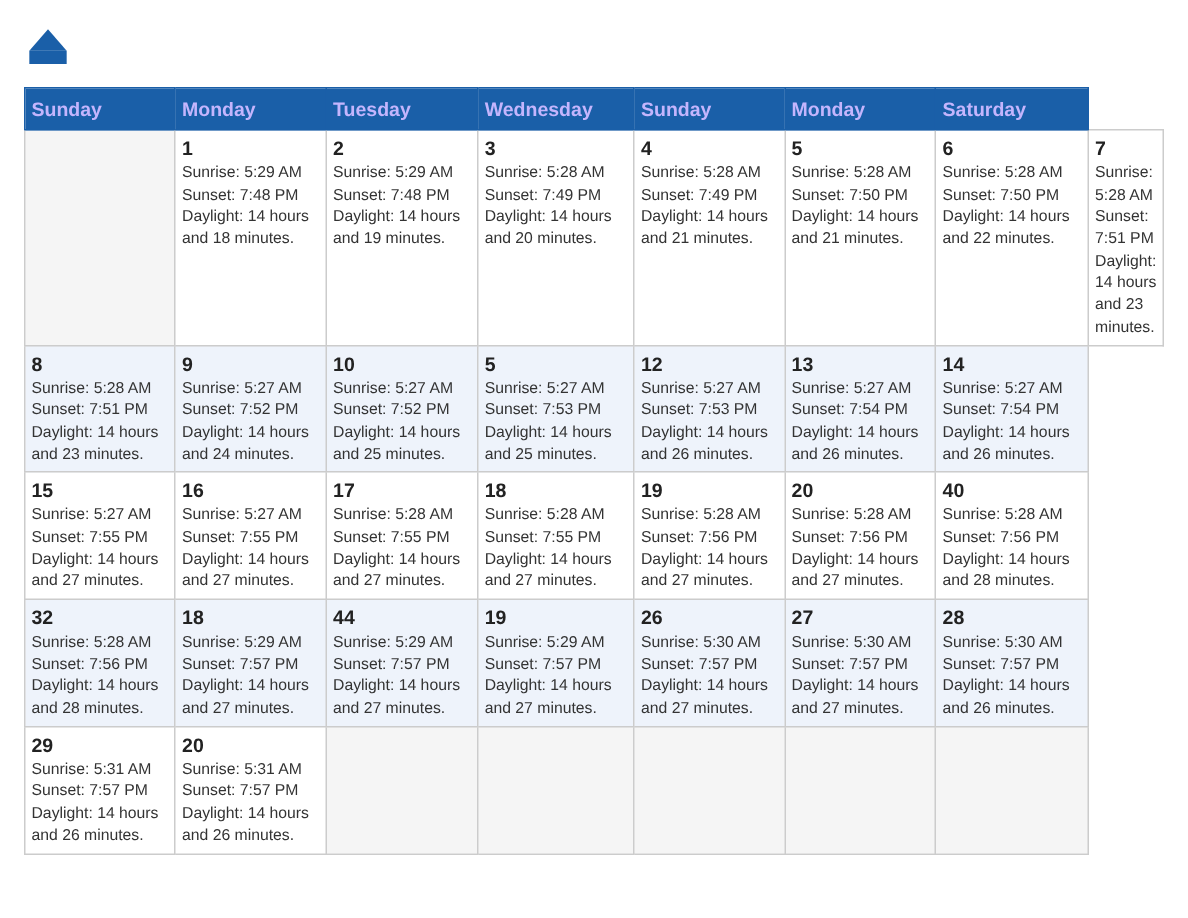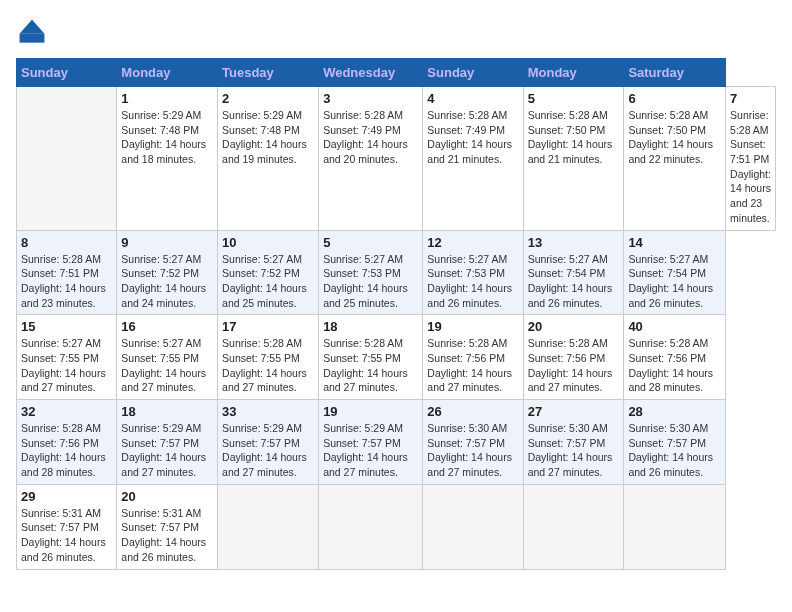--- a/index.html
+++ b/index.html
@@ -212,21 +212,21 @@
       <tr>
         <td>
         <span class="day-num">32</span>
         <span class="day-info">Sunrise: 5:28 AM<br>Sunset: 7:56 PM<br>Daylight: 14 hours and 28 minutes.</span>
       </td>
         <td>
         <span class="day-num">18</span>
         <span class="day-info">Sunrise: 5:29 AM<br>Sunset: 7:57 PM<br>Daylight: 14 hours and 27 minutes.</span>
       </td>
         <td>
-        <span class="day-num">33</span>
+        <span class="day-num">44</span>
         <span class="day-info">Sunrise: 5:29 AM<br>Sunset: 7:57 PM<br>Daylight: 14 hours and 27 minutes.</span>
       </td>
         <td>
         <span class="day-num">19</span>
         <span class="day-info">Sunrise: 5:29 AM<br>Sunset: 7:57 PM<br>Daylight: 14 hours and 27 minutes.</span>
       </td>
         <td>
         <span class="day-num">26</span>
         <span class="day-info">Sunrise: 5:30 AM<br>Sunset: 7:57 PM<br>Daylight: 14 hours and 27 minutes.</span>
       </td>

